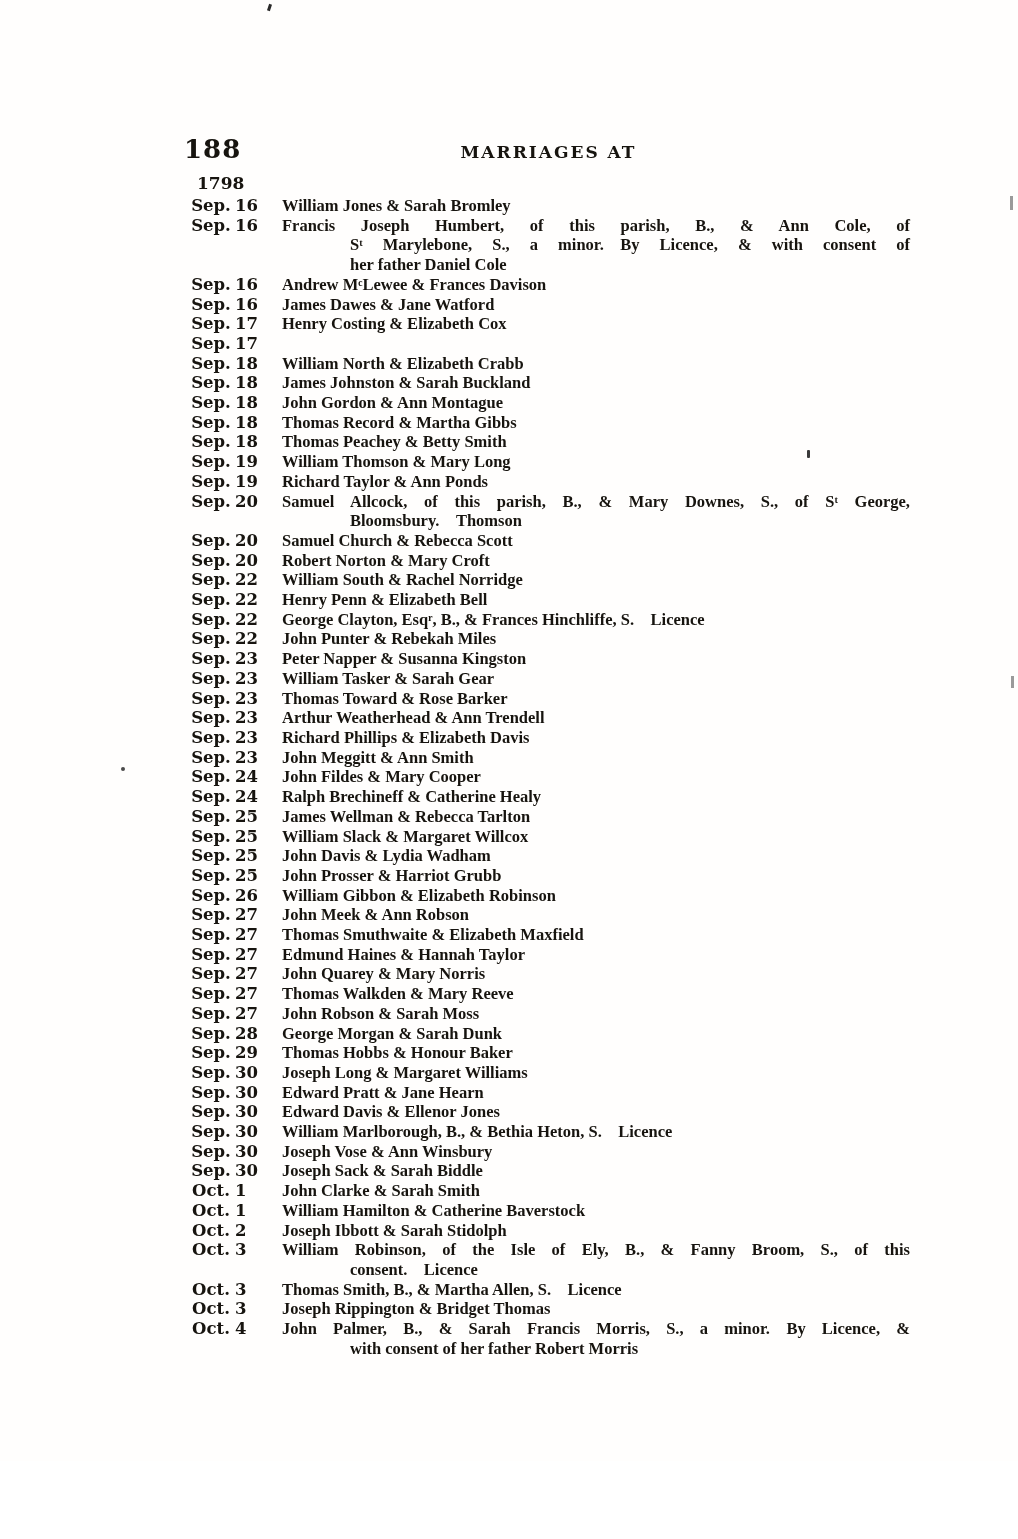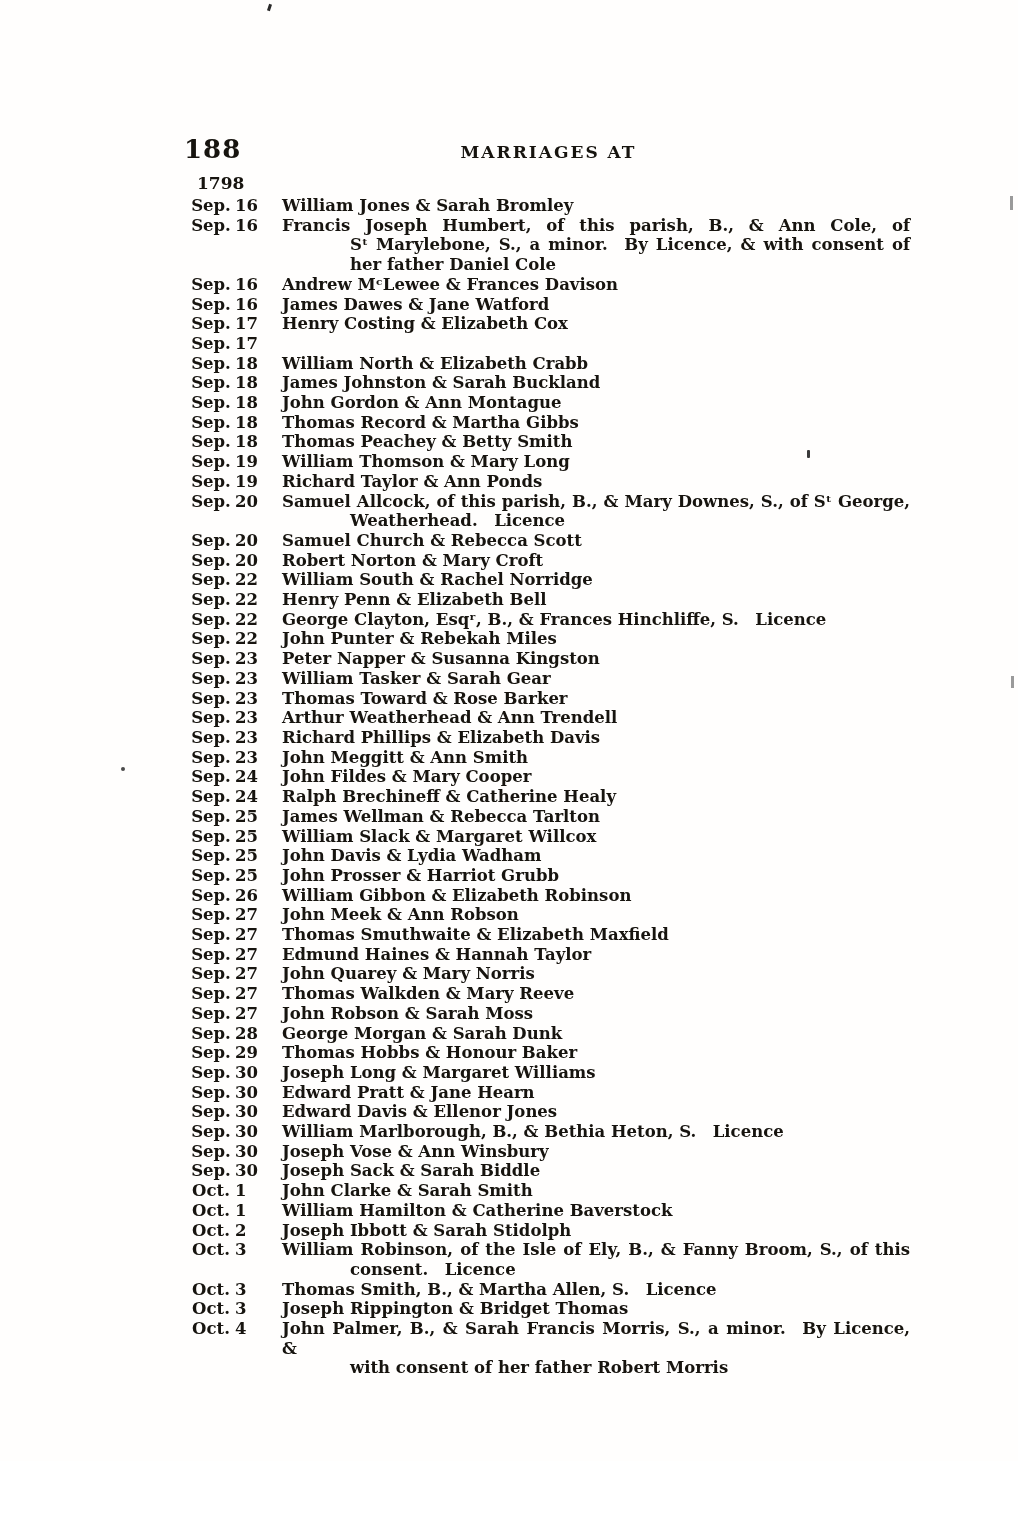--- a/index.html
+++ b/index.html
@@ -11,21 +11,21 @@
   .content { position:absolute; left:187px; top:140px; width:723px; }
   .head-row { position:relative; height:32px; }
   .pageno { position:absolute; left:-3px; top:-6px; font-size:26px; letter-spacing:1px; }
   .title  { position:absolute; left:50%; transform:translateX(-50%); top:2px; font-size:17px; letter-spacing:2px; white-space:nowrap; }
   .year   { margin-left:10px; font-size:17px; height:24px; line-height:22px; }
   .records { font-size:16.5px; line-height:19.7px; }
   .record { display:grid; grid-template-columns:48px 26px 1fr; }
   .m { text-align:center; }
   .d { text-align:left; }
   .t { padding-left:21px; }
-  .line { min-height:19.7px; }
+  .line { min-height:19.7px;font-family:Liberation Serif, serif; }
   .line.cont { padding-left:68px; }
   .line.just { text-align:justify; text-align-last:justify; }
   .watermark { position:absolute; left:704px; top:1474px; display:flex; align-items:baseline; gap:9px;margin-left:20px; }
   .wm-prefix { font-family:"Liberation Sans","DejaVu Sans",sans-serif; font-size:14px; font-weight:400; color:#9e9e9e; letter-spacing:0.5px; }
   .wm-brand  { font-family:"DejaVu Serif","Liberation Serif",serif; font-size:32px; font-weight:400; color:#6d28d9; letter-spacing:2px; }
   .speck { position:absolute; }
   .s1 { left:268px; top:4px;   width:3px; height:7px;  background:#2a2a2a; transform:rotate(18deg); }
   .s2 { left:807px; top:450px; width:3px; height:8px;  background:#3a3a3a; border-radius:1px; }
   .s3 { left:121px; top:767px; width:4px; height:4px;  background:#4a4a4a; border-radius:50%; }
   .s4 { left:776px; top:1512px;width:8px; height:4px;  background:#2f2f2f; }
@@ -131,21 +131,21 @@
           <div class="d">19</div>
           <div class="t">
             <div class="line">Richard Taylor &amp; Ann Ponds</div>
           </div>
         </div>
         <div class="record">
           <div class="m">Sep.</div>
           <div class="d">20</div>
           <div class="t">
             <div class="line just">Samuel Allcock, of this parish, B., &amp; Mary Downes, S., of Sᵗ George,</div>
-            <div class="line cont">Weatherhead. Licence</div>
+            <div class="line cont">Bloomsbury. Thomson</div>
           </div>
         </div>
         <div class="record">
           <div class="m">Sep.</div>
           <div class="d">20</div>
           <div class="t">
             <div class="line">Samuel Church &amp; Rebecca Scott</div>
           </div>
         </div>
         <div class="record">

